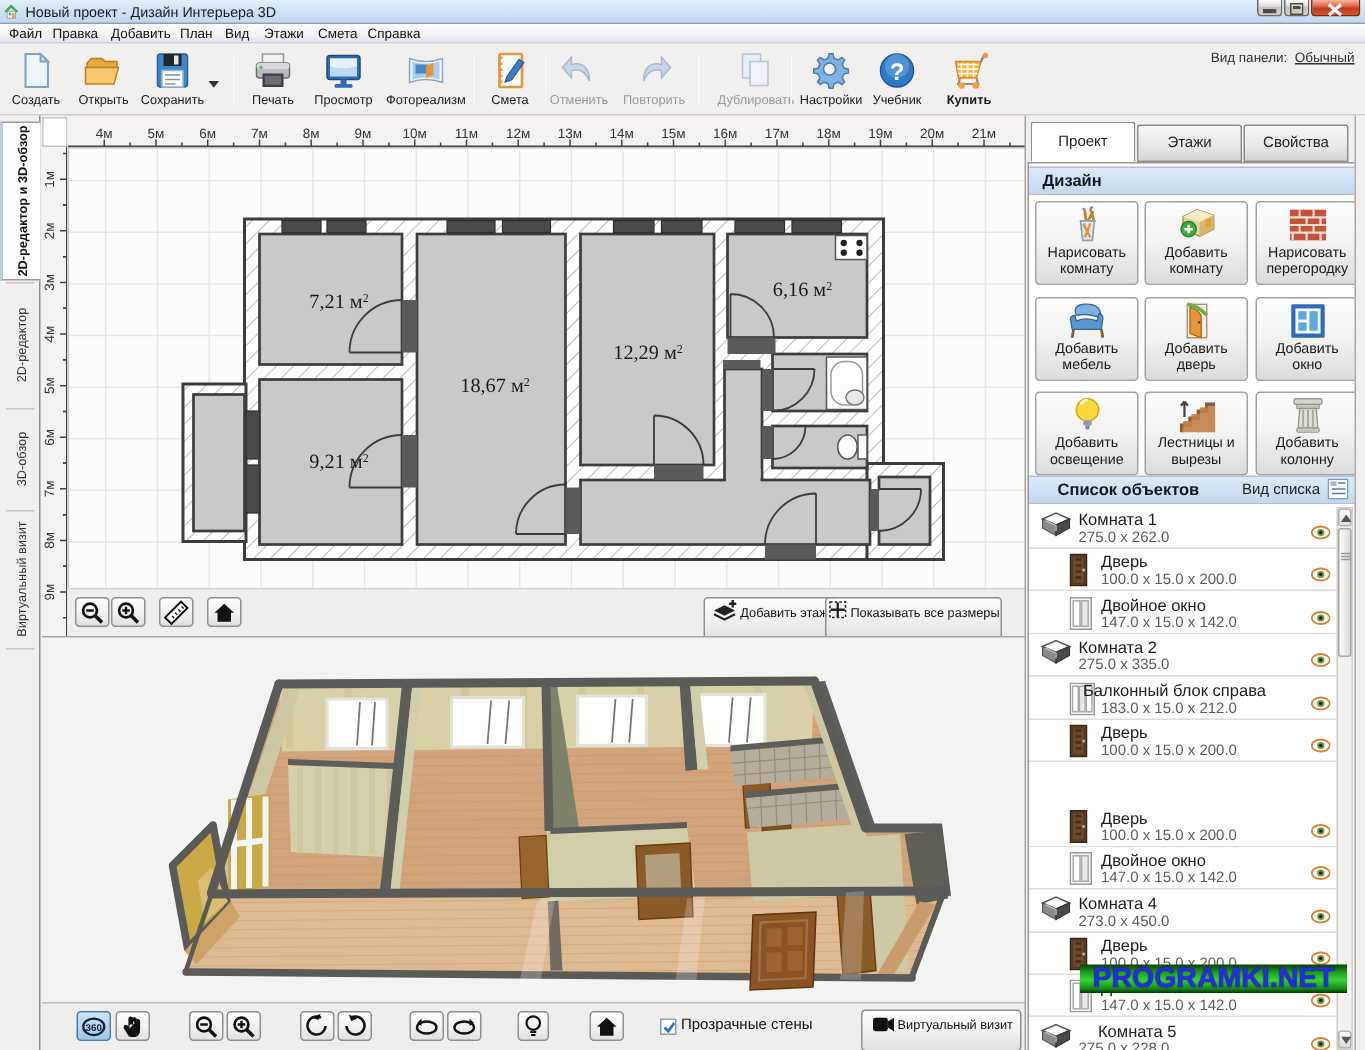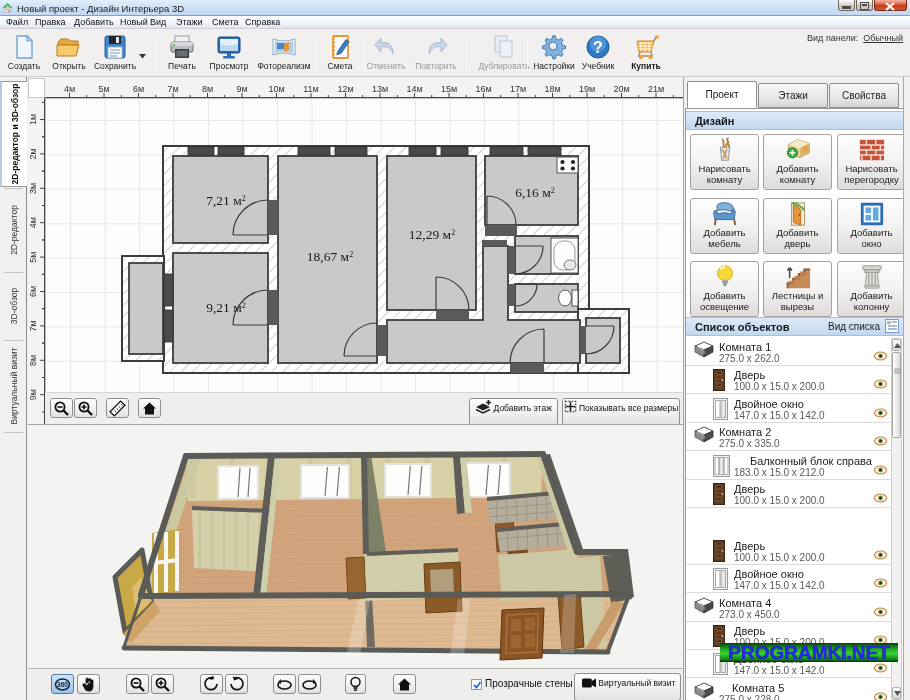--- a/index.html
+++ b/index.html
@@ -92,21 +92,21 @@
       <rect x="2" y="2" width="5" height="2" fill="#4e4a44"></rect>
     </svg>
   <svg class="abs" style="left:885px;top:2px" width="10" height="9">
       <path d="M1 1 L9 8 M9 1 L1 8" stroke="#fff" stroke-width="2.2"></path>
     </svg>
 
   <div id="menubar" class="abs">
     <span class="mi" style="left:6px">Файл</span>
     <span class="mi" style="left:35px">Правка</span>
     <span class="mi" style="left:74px">Добавить</span>
-    <span class="mi" style="left:120px">Новый</span>
+    <span class="mi" style="left:120px">План</span>
     <span class="mi" style="left:150px">Вид</span>
     <span class="mi" style="left:176px">Этажи</span>
     <span class="mi" style="left:212px">Смета</span>
     <span class="mi" style="left:245px">Справка</span>
   </div>
 
   <div id="toolbar" class="abs">
     <div class="tb" style="left:2px;top:4px;width:44px;"><svg width="26" height="26" viewBox="0 0 26 26">
           <path d="M6 2 h10 l5 5 v17 h-15 z" fill="#eef5fc" stroke="#7aa3cc" stroke-width="1.4"></path>
           <path d="M16 2 l5 5 h-5 z" fill="#c7ddf2" stroke="#7aa3cc" stroke-width="1.2"></path>
@@ -428,21 +428,21 @@
     <div class="sqbtn" style="left:93px;top:5px;">
         <svg width="17" height="17" viewBox="0 0 17 17">
           <path d="M2 8.5 L8.5 2.5 L15 8.5 h-2 V 14.5 h-9 V 8.5 z" fill="#111"></path>
         </svg>
       </div>
     <div class="wbtn" style="left:424px;top:5px;width:89px;"><svg style="vertical-align:-3px" width="16" height="15" viewBox="0 0 16 15">
           <path d="M1 8 l7 -3.5 7 3.5 -7 3.5 z" fill="#222"></path>
           <path d="M1 10.5 l7 3.5 7 -3.5" fill="none" stroke="#222" stroke-width="1.4"></path>
           <path d="M11 3.5 h5 M13.5 1 v5" stroke="#222" stroke-width="1.6"></path>
         </svg> Добавить этаж</div>
-    <div class="wbtn" style="left:517px;top:5px;width:118px;"><svg style="vertical-align:-2px" width="13" height="13" viewBox="0 0 15 15">
+    <div class="wbtn" style="left:505px;top:5px;width:118px;"><svg style="vertical-align:-2px" width="13" height="13" viewBox="0 0 15 15">
           <rect x="1.5" y="1.5" width="12" height="12" fill="none" stroke="#222" stroke-width="1.2" stroke-dasharray="2 1.6"></rect>
           <path d="M7.5 2 v11 M2 7.5 h11" stroke="#222" stroke-width="1.8"></path>
         </svg> Показывать все размеры</div>
   </div>
   <div id="a3d" class="abs"><svg width="656" height="244" id="v3d">
         <defs>
           <clipPath id="fc">
             <polygon points="158,32 515,29.5 549,129 594,129 601,172 580,226 96,222 113,170"></polygon>
           </clipPath>
         </defs>
@@ -652,21 +652,21 @@
     <div class="sqbtn" style="left:365px;top:5px;">
         <svg width="17" height="17" viewBox="0 0 17 17">
           <path d="M2 8.5 L8.5 2.5 L15 8.5 h-2 V 14.5 h-9 V 8.5 z" fill="#111"></path>
         </svg>
       </div>
     <div class="wbtn" style="left:546px;top:4px;width:107px;text-align:left;padding-left:7px;font-size:8.5px;"><svg style="vertical-align:-2px" width="14" height="10" viewBox="0 0 17 11">
           <rect x="0" y="0" width="12" height="11" rx="2" fill="#111"></rect>
           <path d="M12 3 L17 0 V11 L12 8 z" fill="#111"></path>
         </svg> Виртуальный визит</div>
   </div>
-  <div id="chkl" class="abs" style="left:471px;top:678px;padding-left:14px;font-size:10px;">Прозрачные стены<span id="chk"></span><svg class="abs" style="left:1px;top:2px" width="10" height="10">
+  <div id="chkl" class="abs" style="left:440px;top:678px;padding-left:14px;font-size:10px;">Прозрачные стены<span id="chk"></span><svg class="abs" style="left:1px;top:2px" width="10" height="10">
         <path d="M2 5 L4.5 7.5 L8.5 2" stroke="#2a6fd4" stroke-width="1.8" fill="none"></path>
       </svg></div>
 
   <div class="abs" style="left:683px;top:77px;width:1px;height:623px;background:#a5a3a0;"></div>
   <div id="panel" class="abs">
     <div class="ptab act" style="left:2px;top:4px;width:70px;height:27px;line-height:26px;">Проект</div>
     <div class="ptab ina" style="left:73px;top:6px;width:70px;height:25px;line-height:24px;">Этажи</div>
     <div class="ptab ina" style="left:144px;top:6px;width:70px;height:25px;line-height:24px;">Свойства</div>
     <div id="pbody"></div>
     <div class="phdr" style="top:34px;"><span style="margin-left:9px">Дизайн</span></div>
@@ -719,21 +719,21 @@
           <path d="M4 26 h24 v-19 h-5 v1 h-6 v5 h-6 v5 h-6 v3 z" fill="#c08048" opacity="0.9"></path>
           <path d="M6 15 L6 4 M6 4 l-2.5 3 M6 4 l2.5 3" stroke="#444" stroke-width="1.6" fill="none"></path>
         </svg>Лестницы и<br>вырезы</div>
     <div class="gbtn" style="left:152px;top:184px;"><svg width="30" height="28" viewBox="0 0 30 28">
           <rect x="5" y="2" width="20" height="4" rx="1" fill="#d8d8d4" stroke="#98948c"></rect>
           <rect x="7" y="6" width="16" height="3" fill="#c8c8c2" stroke="#98948c" stroke-width="0.8"></rect>
           <path d="M9 9 h12 l1 14 h-14 z" fill="#e0e0da" stroke="#98948c"></path>
           <path d="M11.5 10 v12 M15 10 v12.5 M18.5 10 v12" stroke="#a8a8a0" stroke-width="1.4"></path>
           <rect x="7" y="23" width="16" height="3" rx="1" fill="#c8c8c2" stroke="#98948c" stroke-width="0.8"></rect>
         </svg>Добавить<br>колонну</div>
-    <div class="phdr" style="top:240px;"><span style="margin-left:9px">Список объектов</span><span style="position:absolute;right:24px;font-weight:normal;font-size:10px;color:#222;">Вид списка</span></div>
+    <div class="phdr" style="top:240px;"><span style="margin-left:19px">Список объектов</span><span style="position:absolute;right:24px;font-weight:normal;font-size:10px;color:#222;">Вид списка</span></div>
     <svg class="abs" style="left:200px;top:242px" width="14" height="14">
         <rect x="0.5" y="0.5" width="13" height="13" fill="#fdfdfd" stroke="#7a9cc4"></rect>
         <rect x="2" y="2" width="4" height="3" fill="#9db8d8"></rect>
         <path d="M7 3 h5 M3 7 h9 M3 10 h9" stroke="#5a7aa0" stroke-width="1"></path>
       </svg>
   </div>
 
   <div id="list" class="abs">
       <div class="row" style="top:0.0px;">
         <span style="position:absolute;left:7px;top:3px;"><svg width="22" height="17" viewBox="0 0 22 17">
@@ -794,21 +794,21 @@
             <circle cx="6.5" cy="5" r="1.2" fill="#222"></circle>
           </svg></span>
       </div>
       <div class="row" style="top:113.6px;">
         <span style="position:absolute;left:27px;top:3px;"><svg width="17" height="22" viewBox="0 0 17 22">
             <rect x="0.5" y="0.5" width="16" height="21" fill="#f4f4f2" stroke="#9a9a98"></rect>
             <rect x="2" y="2.5" width="3.8" height="17" fill="#fdfdfd" stroke="#aaa"></rect>
             <rect x="6.6" y="2.5" width="3.8" height="17" fill="#e8e8e6" stroke="#aaa"></rect>
             <rect x="11.2" y="2.5" width="3.8" height="17" fill="#fdfdfd" stroke="#aaa"></rect>
           </svg></span>
-        <span class="rt" style="left:64px;">Балконный блок справа</span>
+        <span class="rt" style="left:36px;">Балконный блок справа</span>
         <span class="rd" style="left:48px;">183.0 x 15.0 x 212.0</span>
         <span class="eye"><svg width="13" height="10" viewBox="0 0 13 10">
             <ellipse cx="6.5" cy="5" rx="6" ry="4" fill="#fdf6ea" stroke="#d4843c" stroke-width="1.2"></ellipse>
             <circle cx="6.5" cy="5" r="2.4" fill="#6a9a4a"></circle>
             <circle cx="6.5" cy="5" r="1.2" fill="#222"></circle>
           </svg></span>
       </div>
       <div class="row" style="top:142.0px;">
         <span style="position:absolute;left:27px;top:3px;"><svg width="12" height="22" viewBox="0 0 12 22">
             <rect x="0.5" y="0.5" width="11" height="21" fill="#5a3a22" stroke="#3a2412"></rect>

